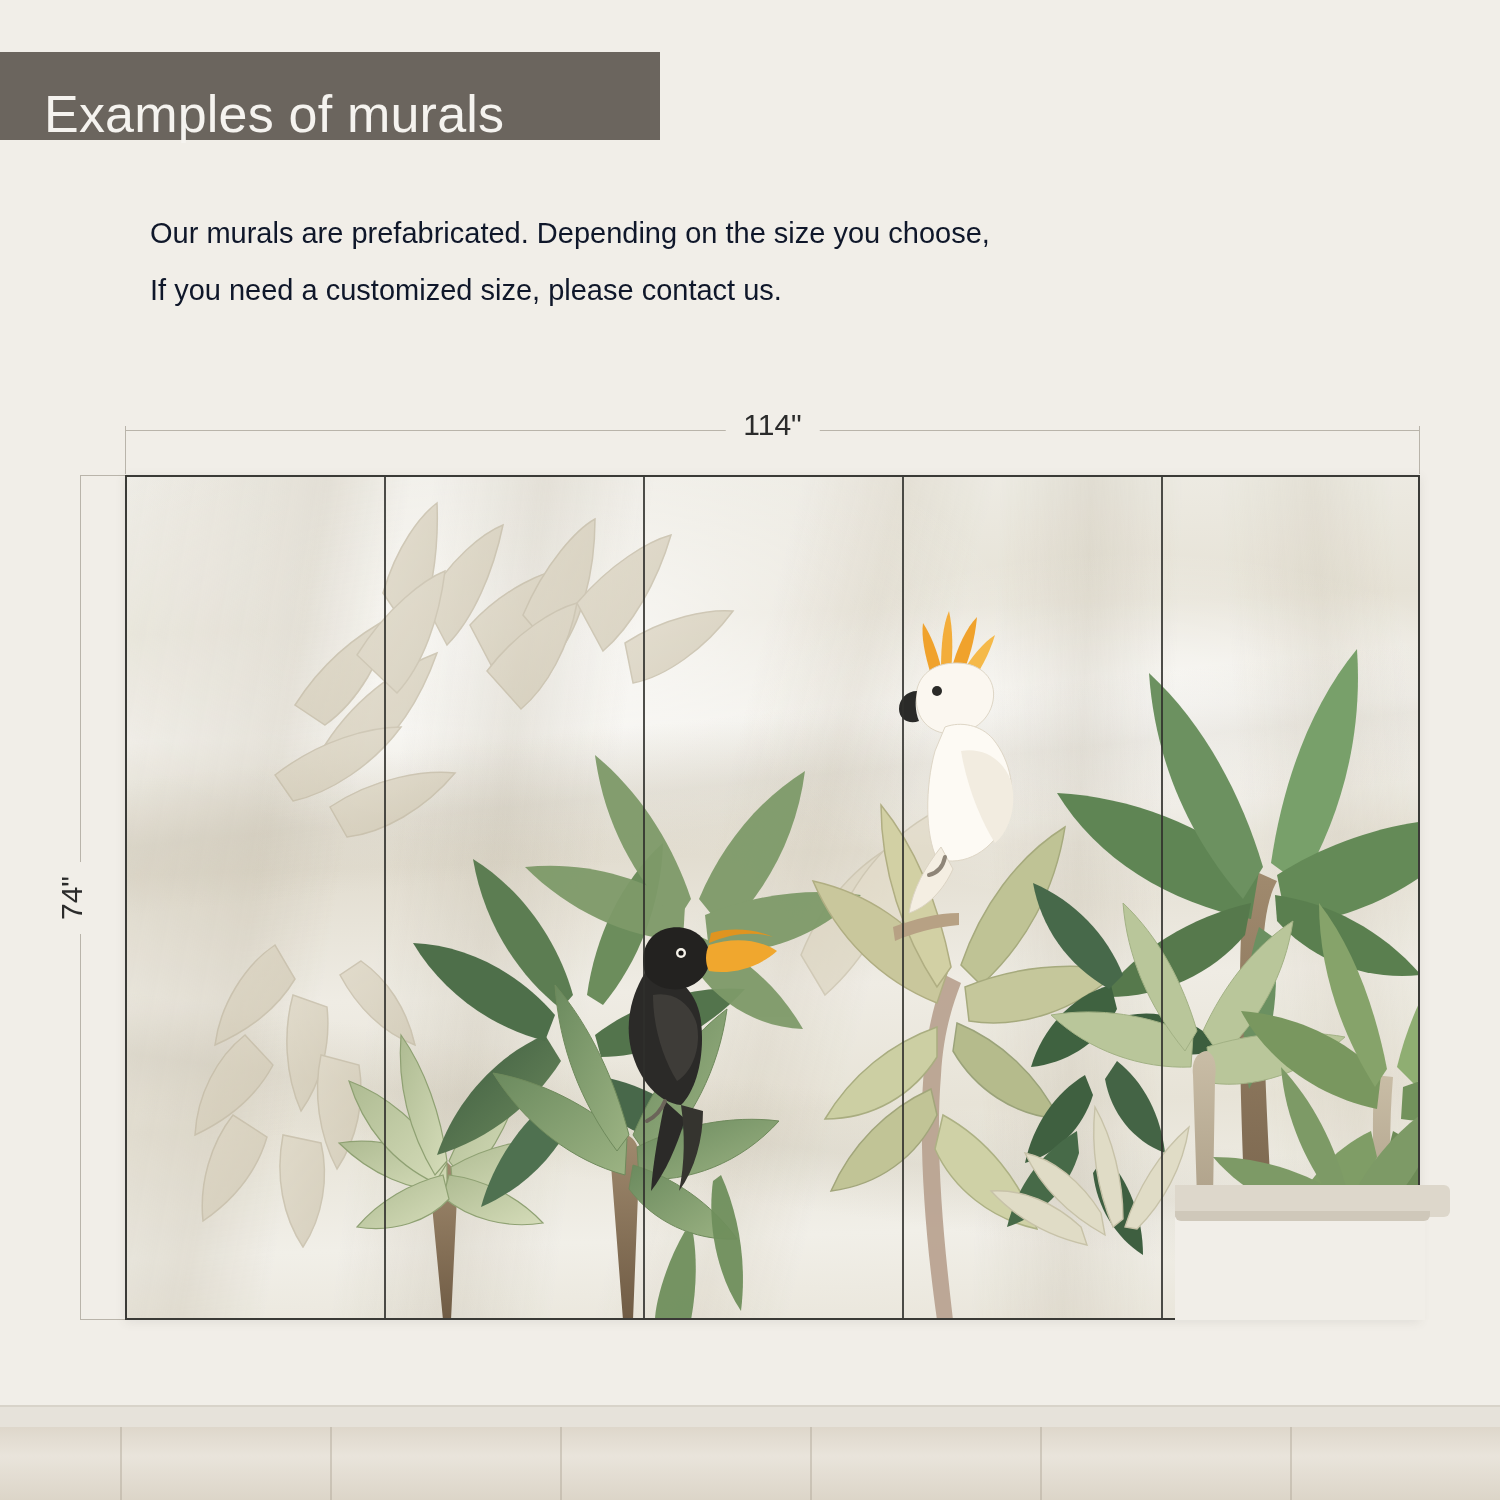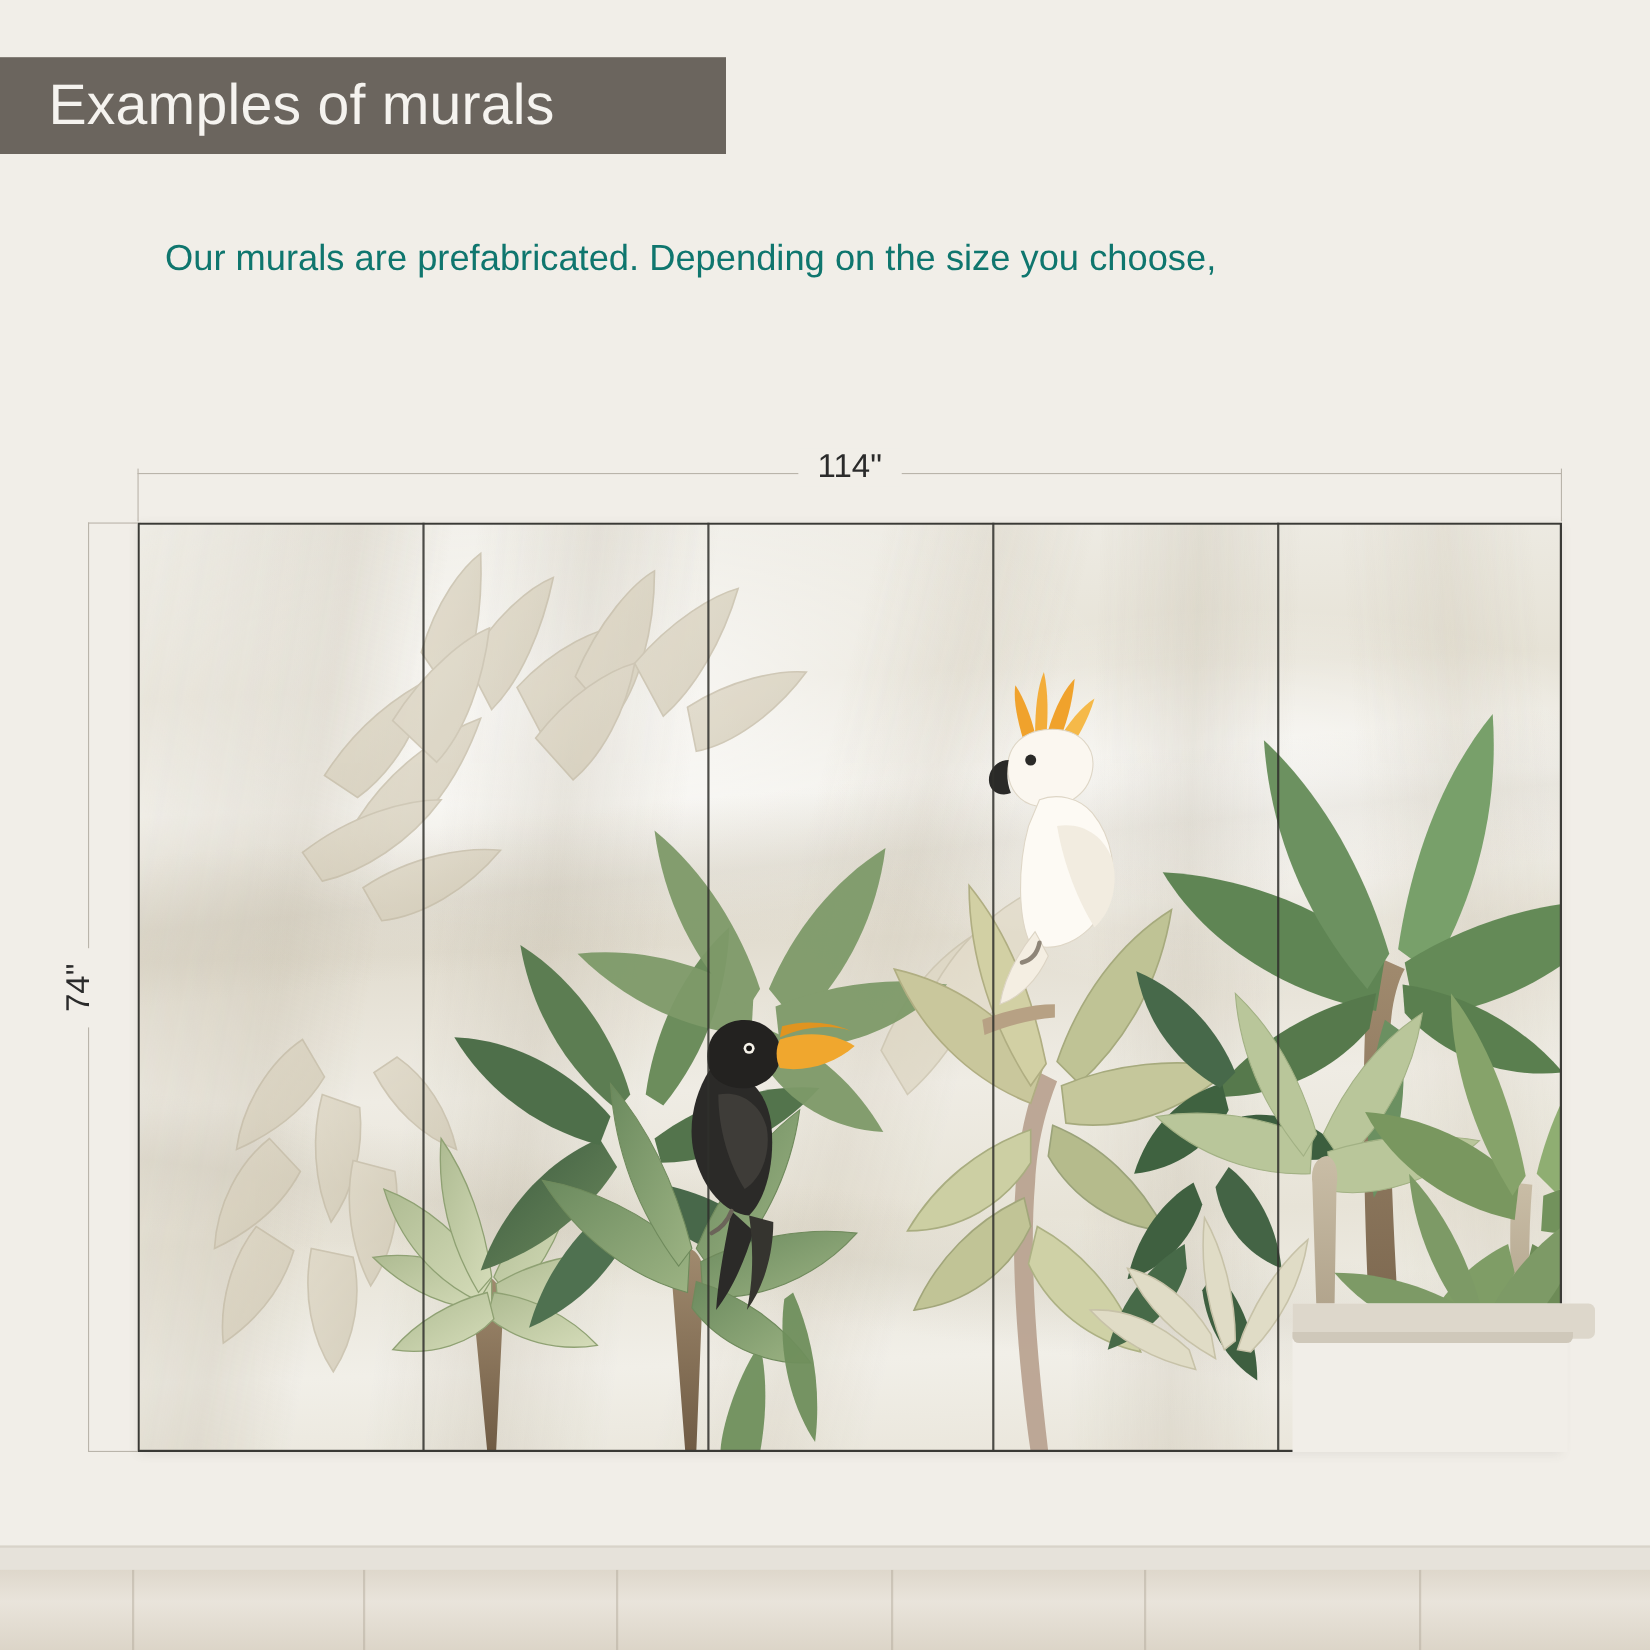--- a/index.html
+++ b/index.html
@@ -23,39 +23,39 @@
 
   
   #title-banner {
     position: absolute;
     left: 0;
     top: 52px;
     width: 660px;
     height: 88px;
     background: #6b655e;
     display: flex;
-    align-items: center;
+    align-items: flex-end;
   }
   #title-banner .title-text {
     color: #f5f3ef;
     font-size: 52px;
     font-weight: 400;
     padding-left: 44px;
     letter-spacing: 0.2px;
     line-height: 1;
   }
 
   
   #description {
     position: absolute;
     left: 150px;
     top: 205px;
     width: 1230px;
-    color: #0f766e;
-    font-size: 33px;
+    color: #0f172a;
+    font-size: 29px;
     line-height: 57px;
     font-weight: 400;
   }
   #description .line {
     display: block;
     white-space: nowrap;
   }
 
   
   #wall {
@@ -270,20 +270,21 @@
 <div id="page">
 
   <div id="wall"></div>
 
   <div id="title-banner">
     <span class="title-text">Examples of murals</span>
   </div>
 
   <div id="description">
     <span class="line">Our murals are prefabricated. Depending on the size you choose,</span>
+    <span class="line">If you need a customized size, please contact us.</span>
   </div>
 
   <div id="dim-top">
     <div class="rule"></div>
     <div class="tick-left"></div>
     <div class="tick-right"></div>
     <div class="label">114"</div>
   </div>
 
   <div id="dim-left">

